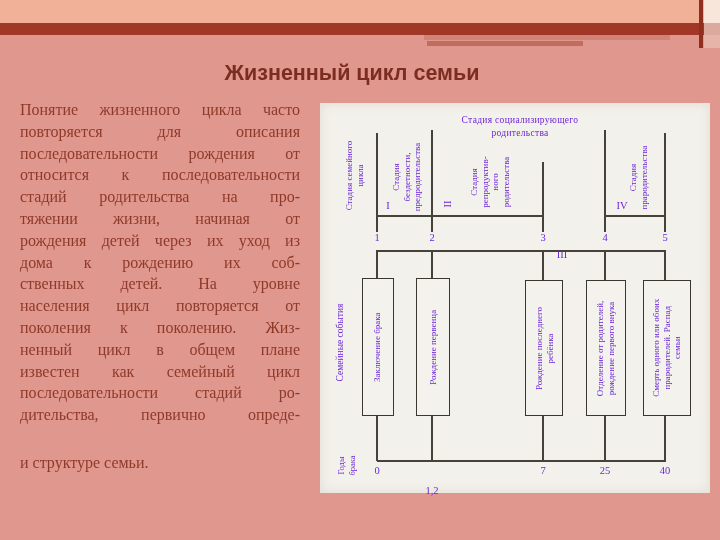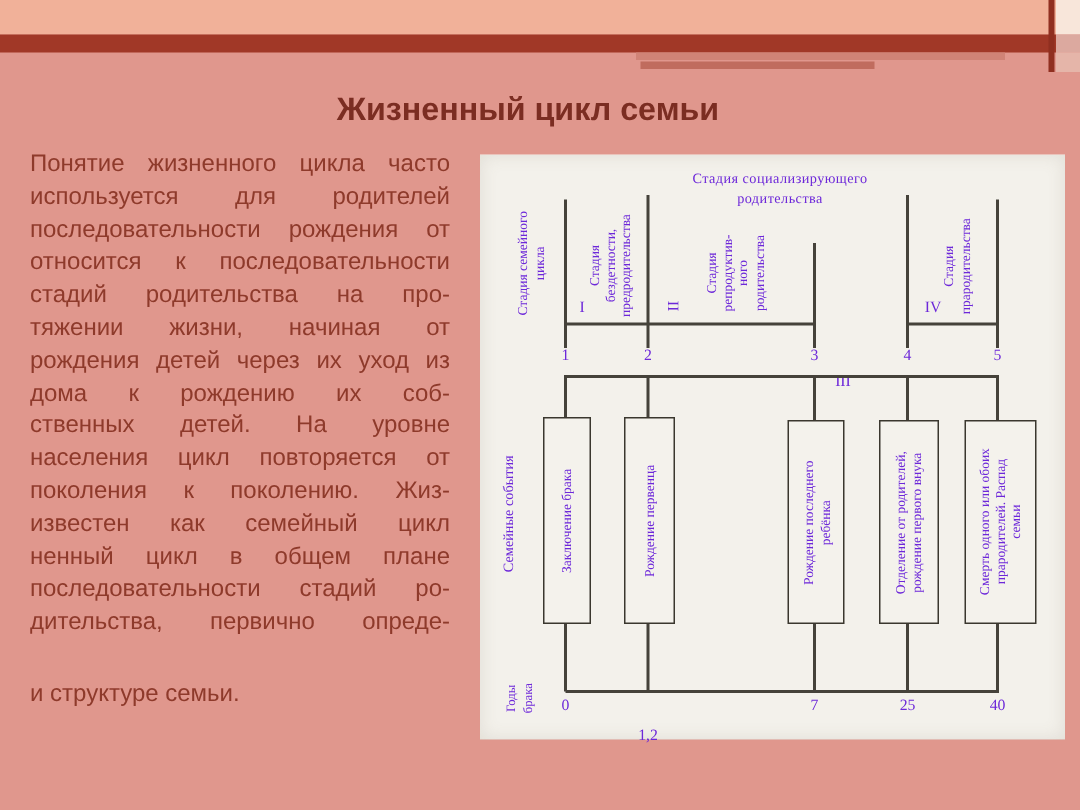--- a/index.html
+++ b/index.html
@@ -13,21 +13,21 @@
   .bar-right2{position:absolute;left:704px;top:35px;width:16px;height:13px;background:#e5b5a9;}
   .accent1{position:absolute;left:424px;top:35px;width:246px;height:5px;background:#d08376;}
   .accent2{position:absolute;left:427px;top:41px;width:156px;height:5px;background:#c06c5e;}
   .vaccent{position:absolute;left:699px;top:0;width:4px;height:48px;background:#902f20;}
   
   .title{position:absolute;left:0;top:58px;width:704px;margin:0;text-align:center;
          font-size:21.5px;font-weight:700;color:#7b2d22;line-height:30px;}
   
   .bodytext{position:absolute;left:20px;top:99px;width:280px;color:#8e3a2b;
             font-size:16px;line-height:21.8px;}
-  .bl{text-align:justify;text-align-last:justify;white-space:normal;}
+  .bl{text-align:justify;text-align-last:justify;white-space:normal;font-family:Liberation Serif, serif;}
   .bl.last{text-align-last:left;margin-top:26px;}
   
   .panel{position:absolute;left:320px;top:103px;width:390px;height:390px;background:#f3f1eb;
          box-shadow:inset 0 0 12px rgba(110,100,80,.14);
          font-family:"Liberation Serif",serif;color:#6d28d9;}
   .vl{position:absolute;width:2px;background:#45423a;}
   .hl{position:absolute;height:1.5px;background:#45423a;}
   .hdr{position:absolute;left:75px;top:11px;width:250px;text-align:center;
        font-size:9.5px;line-height:13px;letter-spacing:.3px;}
   .hdr span{display:block;}
@@ -58,32 +58,32 @@
   <div class="bar-right"></div>
   <div class="bar-right2"></div>
   <div class="accent1"></div>
   <div class="accent2"></div>
   <div class="vaccent"></div>
 
   <h1 class="title">Жизненный цикл семьи</h1>
 
   <div class="bodytext">
     <div class="bl">Понятие жизненного цикла часто</div>
-    <div class="bl">используется для родителей</div>
+    <div class="bl">повторяется для описания</div>
     <div class="bl">последовательности рождения от</div>
     <div class="bl">относится к последовательности</div>
     <div class="bl">стадий родительства на про-</div>
     <div class="bl">тяжении жизни, начиная от</div>
     <div class="bl">рождения детей через их уход из</div>
     <div class="bl">дома к рождению их соб-</div>
     <div class="bl">ственных детей. На уровне</div>
     <div class="bl">населения цикл повторяется от</div>
     <div class="bl">поколения к поколению. Жиз-</div>
+    <div class="bl">ненный цикл в общем плане</div>
     <div class="bl">известен как семейный цикл</div>
-    <div class="bl">ненный цикл в общем плане</div>
     <div class="bl">последовательности стадий ро-</div>
     <div class="bl">дительства, первично опреде-</div>
     <div class="bl last">и структуре семьи.</div>
   </div>
 
   <div class="panel">
 
     <div class="hdr">
       <span>Стадия социализирующего</span>
       <span>родительства</span>

